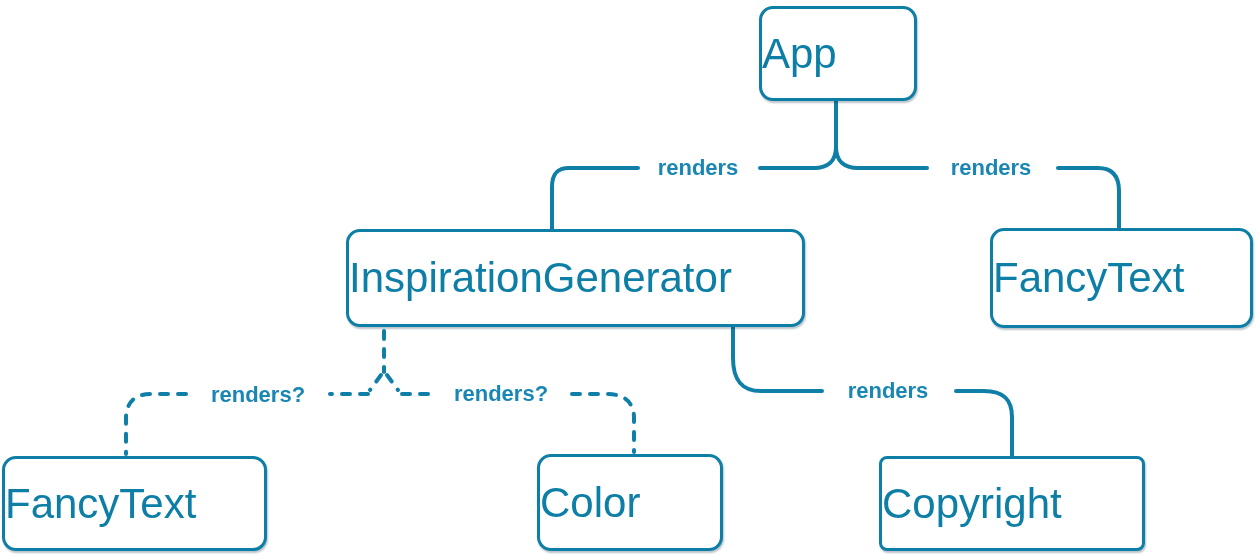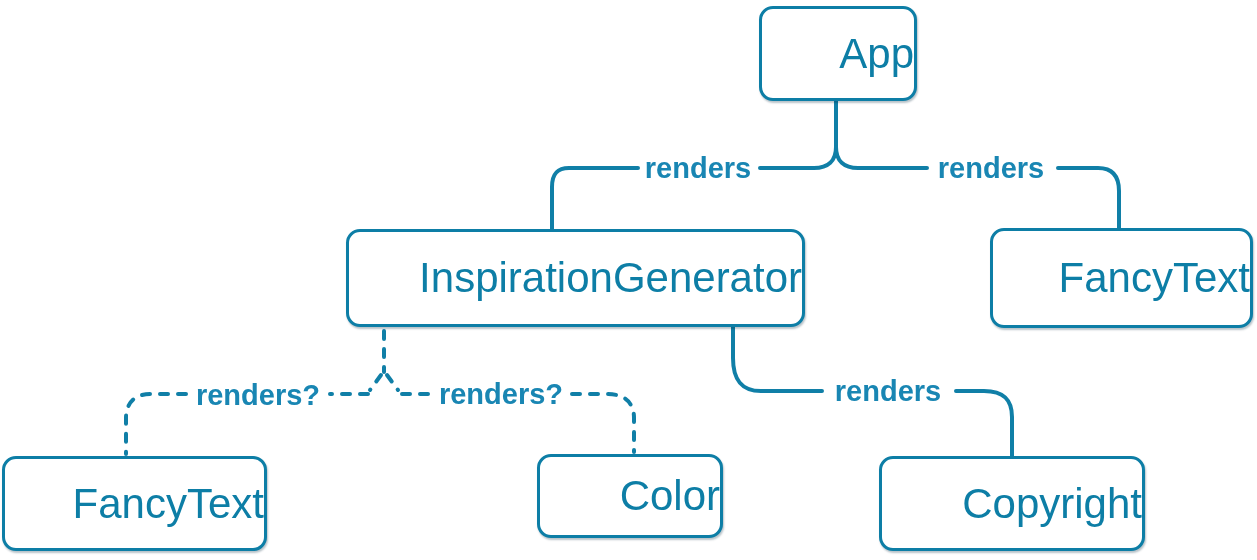--- a/index.html
+++ b/index.html
@@ -20,37 +20,37 @@
   }
   #edges{position:absolute;left:0;top:0;width:1257px;height:560px;}
   .edge-solid{stroke:var(--edge);stroke-width:4;fill:none;stroke-linecap:round;}
   .edge-dashed{stroke:var(--edge);stroke-width:4;fill:none;stroke-linecap:round;stroke-dasharray:8 10;}
   .node{
     position:absolute;
     box-sizing:border-box;
     background:var(--node-bg);
     border:3px solid var(--node-border);
     border-radius:14px;
-    display:flex;align-items:center;justify-content:flex-end;
+    display:flex;align-items:center;justify-content:flex-start;
     color:var(--node-text);
     font-size:42px;font-weight:500;letter-spacing:0;
     box-shadow:1px 2px 2px rgba(0,40,60,0.28);
     white-space:nowrap;
   }
   .n-app{left:759px;top:6px;width:158px;height:95px;}
   .n-inspiration{left:334px;top:229px;width:459px;height:98px;margin-left:12px;}
   .n-fancy-top{left:990px;top:228px;width:263px;height:100px;}
   .n-fancy-bottom{left:2px;top:456px;width:265px;height:95px;}
-  .n-color{left:537px;top:454px;width:186px;height:84px;}
-  .n-copyright{left:879px;top:456px;width:266px;height:95px;}
+  .n-color{left:537px;top:454px;width:186px;height:97px;}
+  .n-copyright{left:879px;top:456px;width:266px;height:95px;border-radius:8px;}
   .edge-label{
     position:absolute;
     transform:translate(-50%,-50%);
     color:var(--edge-label);
-    font-size:29px;font-weight:700;
+    font-size:22px;font-weight:700;
     background:var(--page-bg);
     padding:0 3px;
     white-space:nowrap;
   }
   .el-0{left:698px;top:168px;}
   .el-1{left:991px;top:168px;}
   .el-2{left:258px;top:395px;}
   .el-3{left:501px;top:394px;}
   .el-4{left:888px;top:391px;}
 </style>

